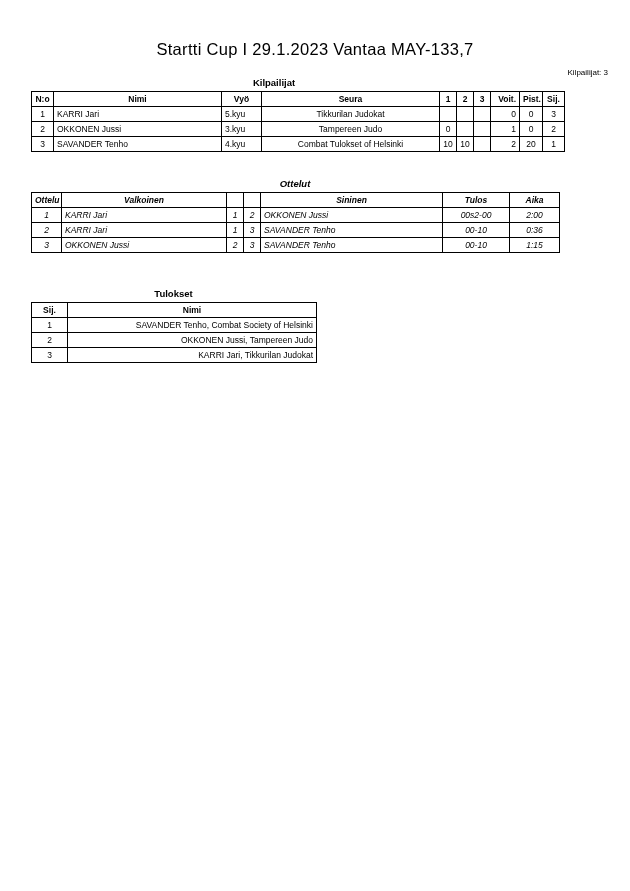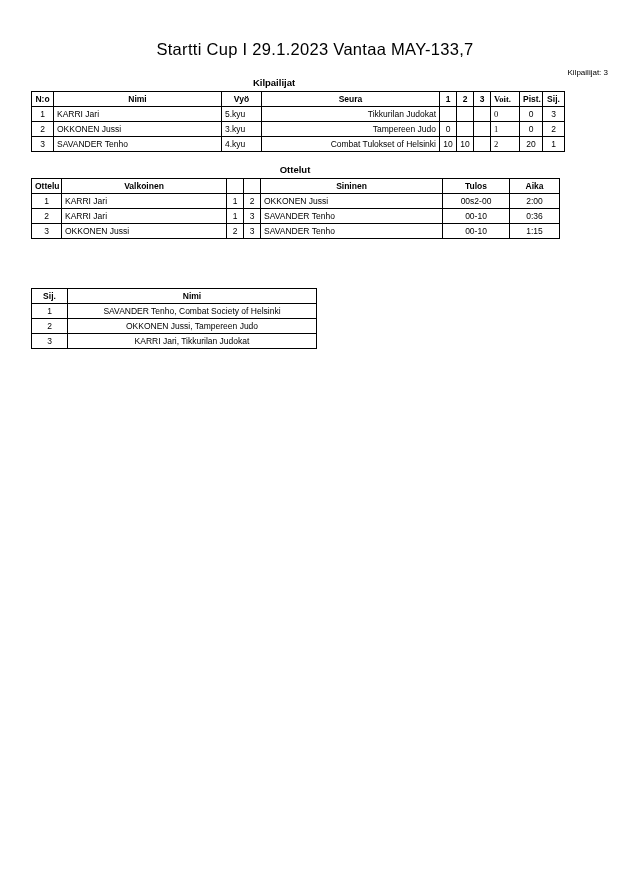--- a/index.html
+++ b/index.html
@@ -68,35 +68,36 @@
     width: 486px;
     margin-top: 11px;
   }
   #competitors-table {
     width: 486px;
     table-layout: fixed;
   }
   #competitors-table .c-no    { width: 22px;  text-align: center; }
   #competitors-table .c-name  { width: 168px; text-align: left; }
   #competitors-table .c-belt  { width: 40px;  text-align: left; }
-  #competitors-table .c-club  { width: 178px; text-align: right; }
+  #competitors-table .c-club  { width: 178px; text-align: center; }
   #competitors-table .c-m     { width: 17px;  text-align: center; }
-  #competitors-table .c-win   { width: 29px;  text-align: left; font-family: Liberation Serif, serif; }
+  #competitors-table .c-win   { width: 29px;  text-align: right; }
   #competitors-table .c-pts   { width: 23px;  text-align: center; }
   #competitors-table .c-rank  { width: 22px;  text-align: center; }
   #competitors-table thead th.c-name,
   #competitors-table thead th.c-belt,
   #competitors-table thead th.c-club { text-align: center; }
 
   
   #matches-block {
     position: absolute;
-    top: 164px;
+    top: 178px;
     left: 31px;
     width: 528px;
+    font-style: italic;
   }
   #matches-table {
     width: 528px;
     table-layout: fixed;
   }
   #matches-table .m-no     { width: 30px;  text-align: center; margin-left: 41px; }
   #matches-table .m-white  { width: 165px; text-align: left; }
   #matches-table .m-ws     { width: 17px;  text-align: center; }
   #matches-table .m-bs     { width: 17px;  text-align: center; }
   #matches-table .m-blue   { width: 182px; text-align: left; }
@@ -112,21 +113,21 @@
     top: 288px;
     left: 31px;
     width: 285px;
   }
   #results-block .section-label { text-align: center; }
   #results-table {
     width: 285px;
     table-layout: fixed;
   }
   #results-table .r-rank { width: 36px;  text-align: center; }
-  #results-table .r-name { width: 249px; text-align: center; }
+  #results-table .r-name { width: 249px; text-align: right; }
   #results-table thead th.r-name { text-align: center; }
   #results-table tbody tr td { height: 15px; }
 </style>
 </head>
 <body>
 
 <div class="page-title">Startti Cup I  29.1.2023  Vantaa   MAY-133,7</div>
 
 <div class="count-label">Kilpailijat: 3</div>
 
@@ -228,20 +229,21 @@
         <td class="m-bs">3</td>
         <td class="m-blue">SAVANDER Tenho</td>
         <td class="m-res">00-10</td>
         <td class="m-time">1:15</td>
       </tr>
     </tbody>
   </table>
 </div>
 
 <div id="results-block">
+  <div class="section-label">Tulokset</div>
   <table id="results-table">
     <thead>
       <tr>
         <th class="r-rank">Sij.</th>
         <th class="r-name">Nimi</th>
       </tr>
     </thead>
     <tbody>
       <tr>
         <td class="r-rank">1</td>

